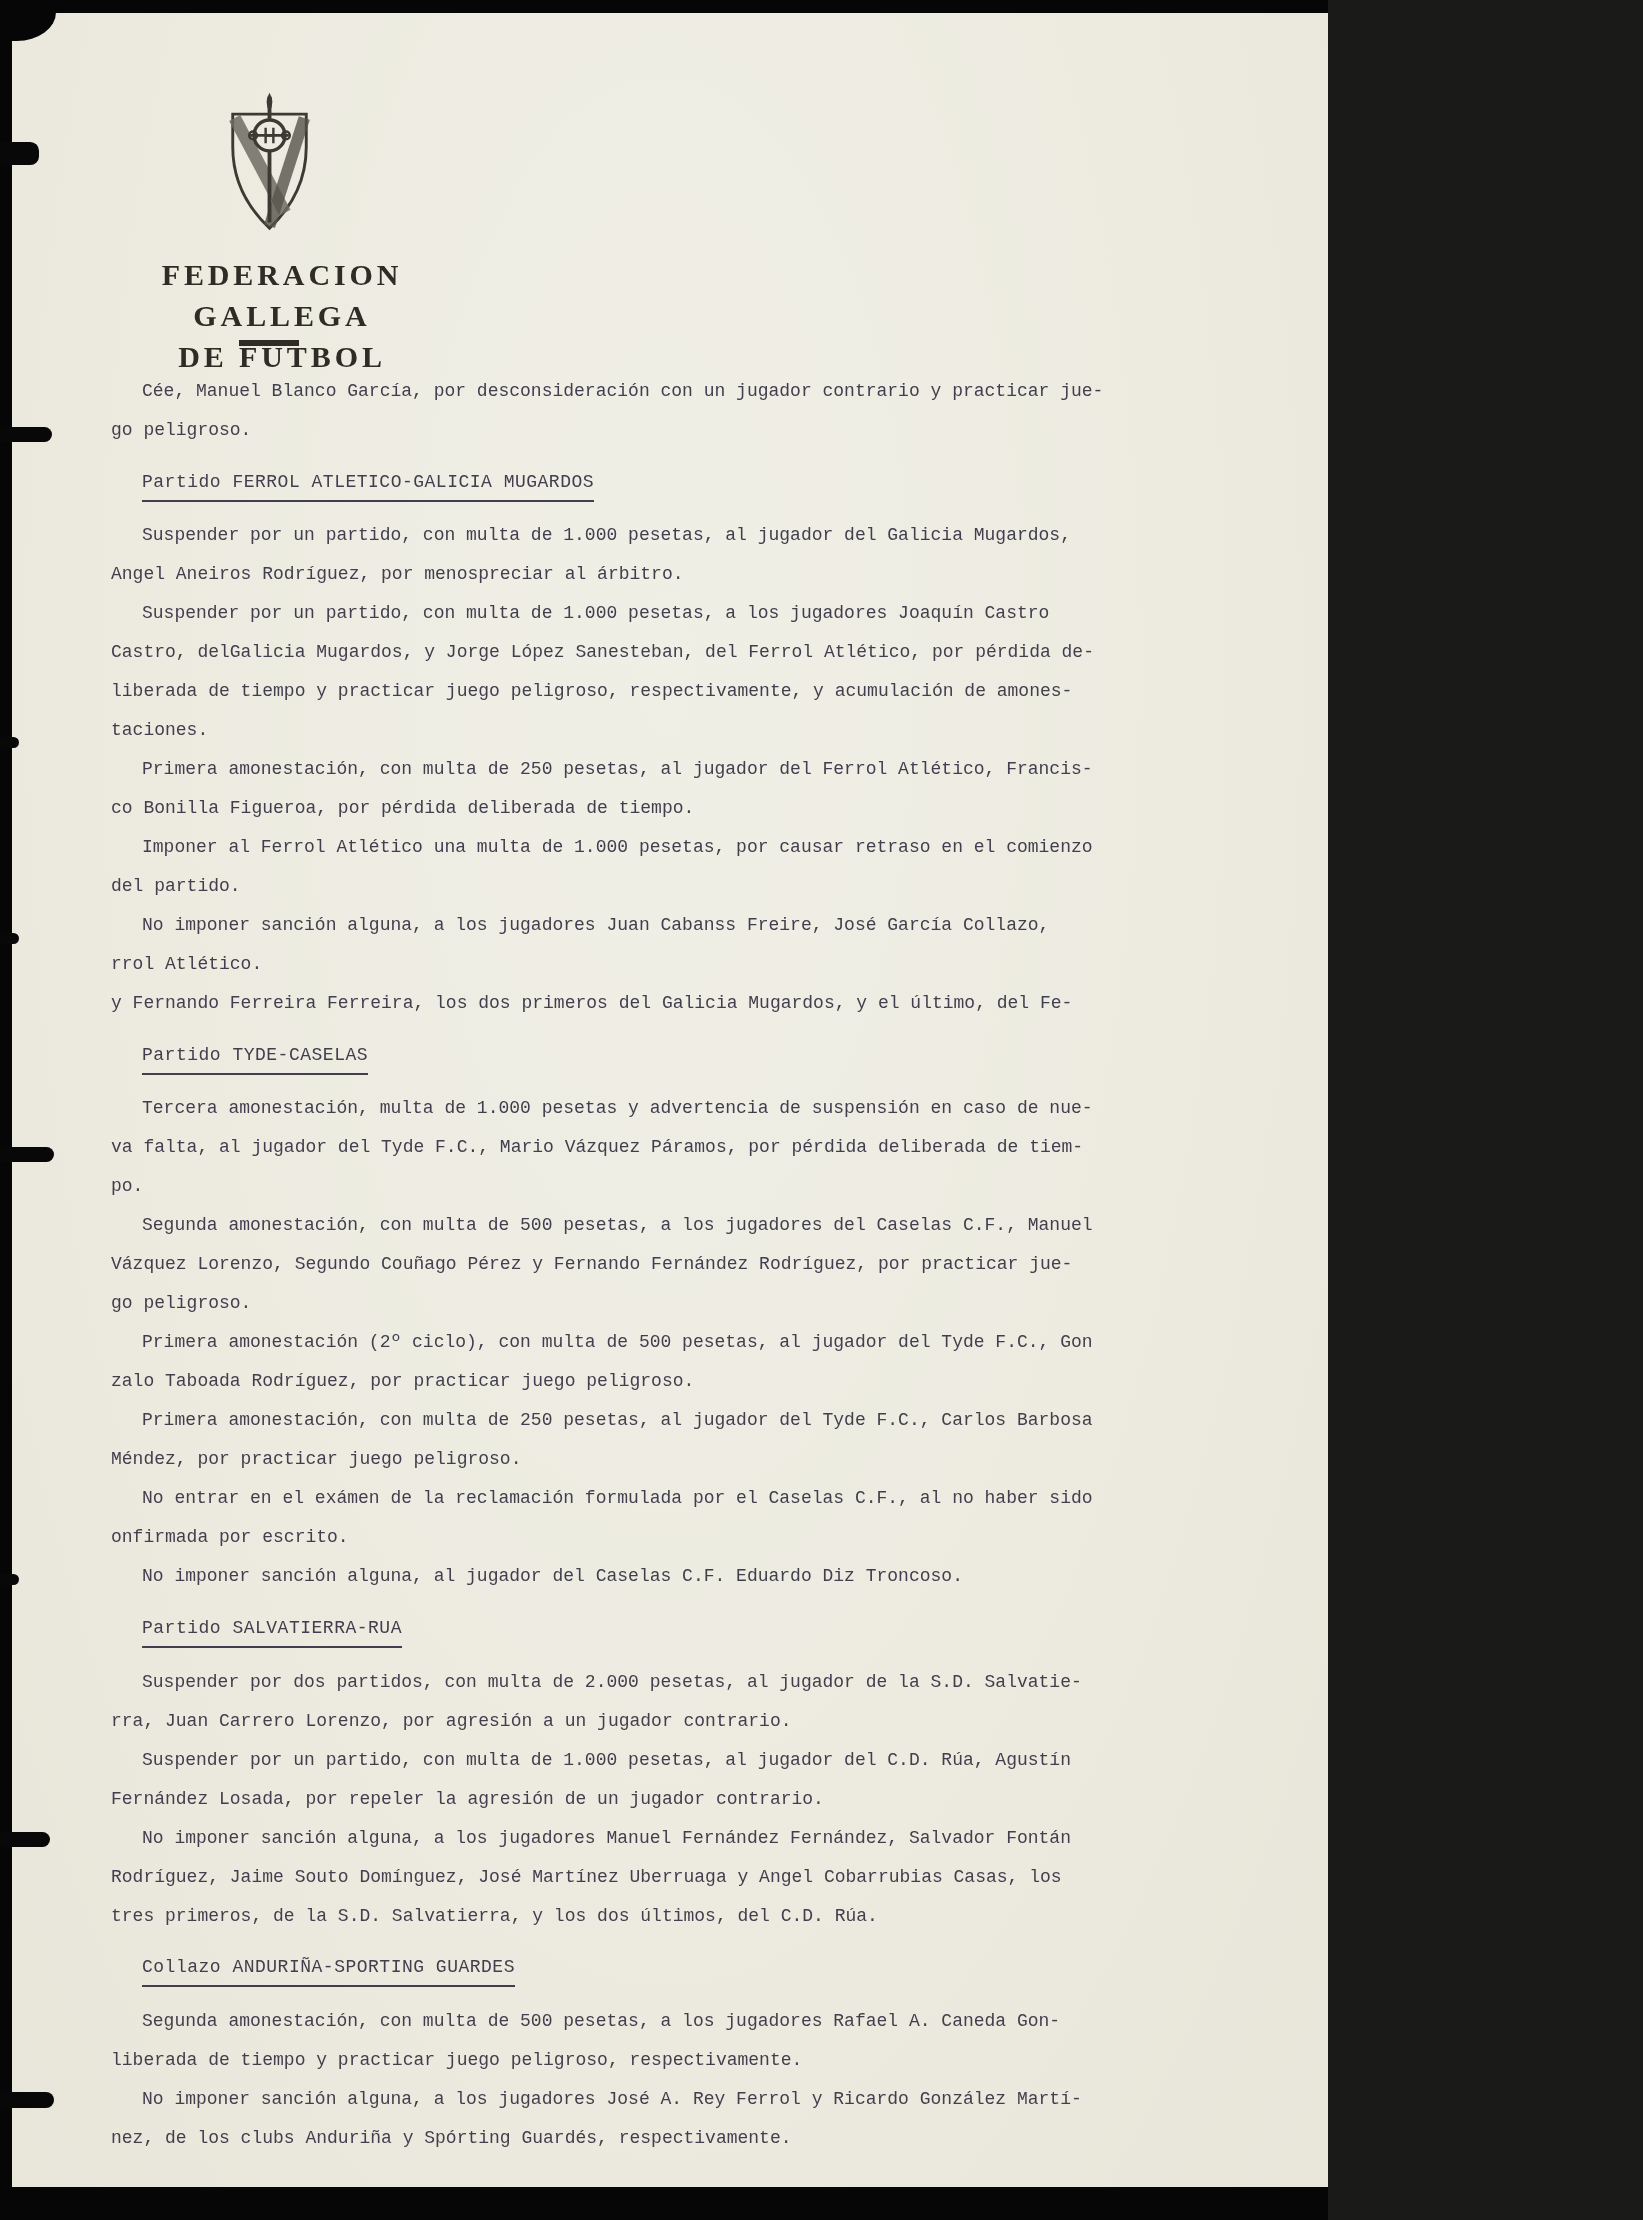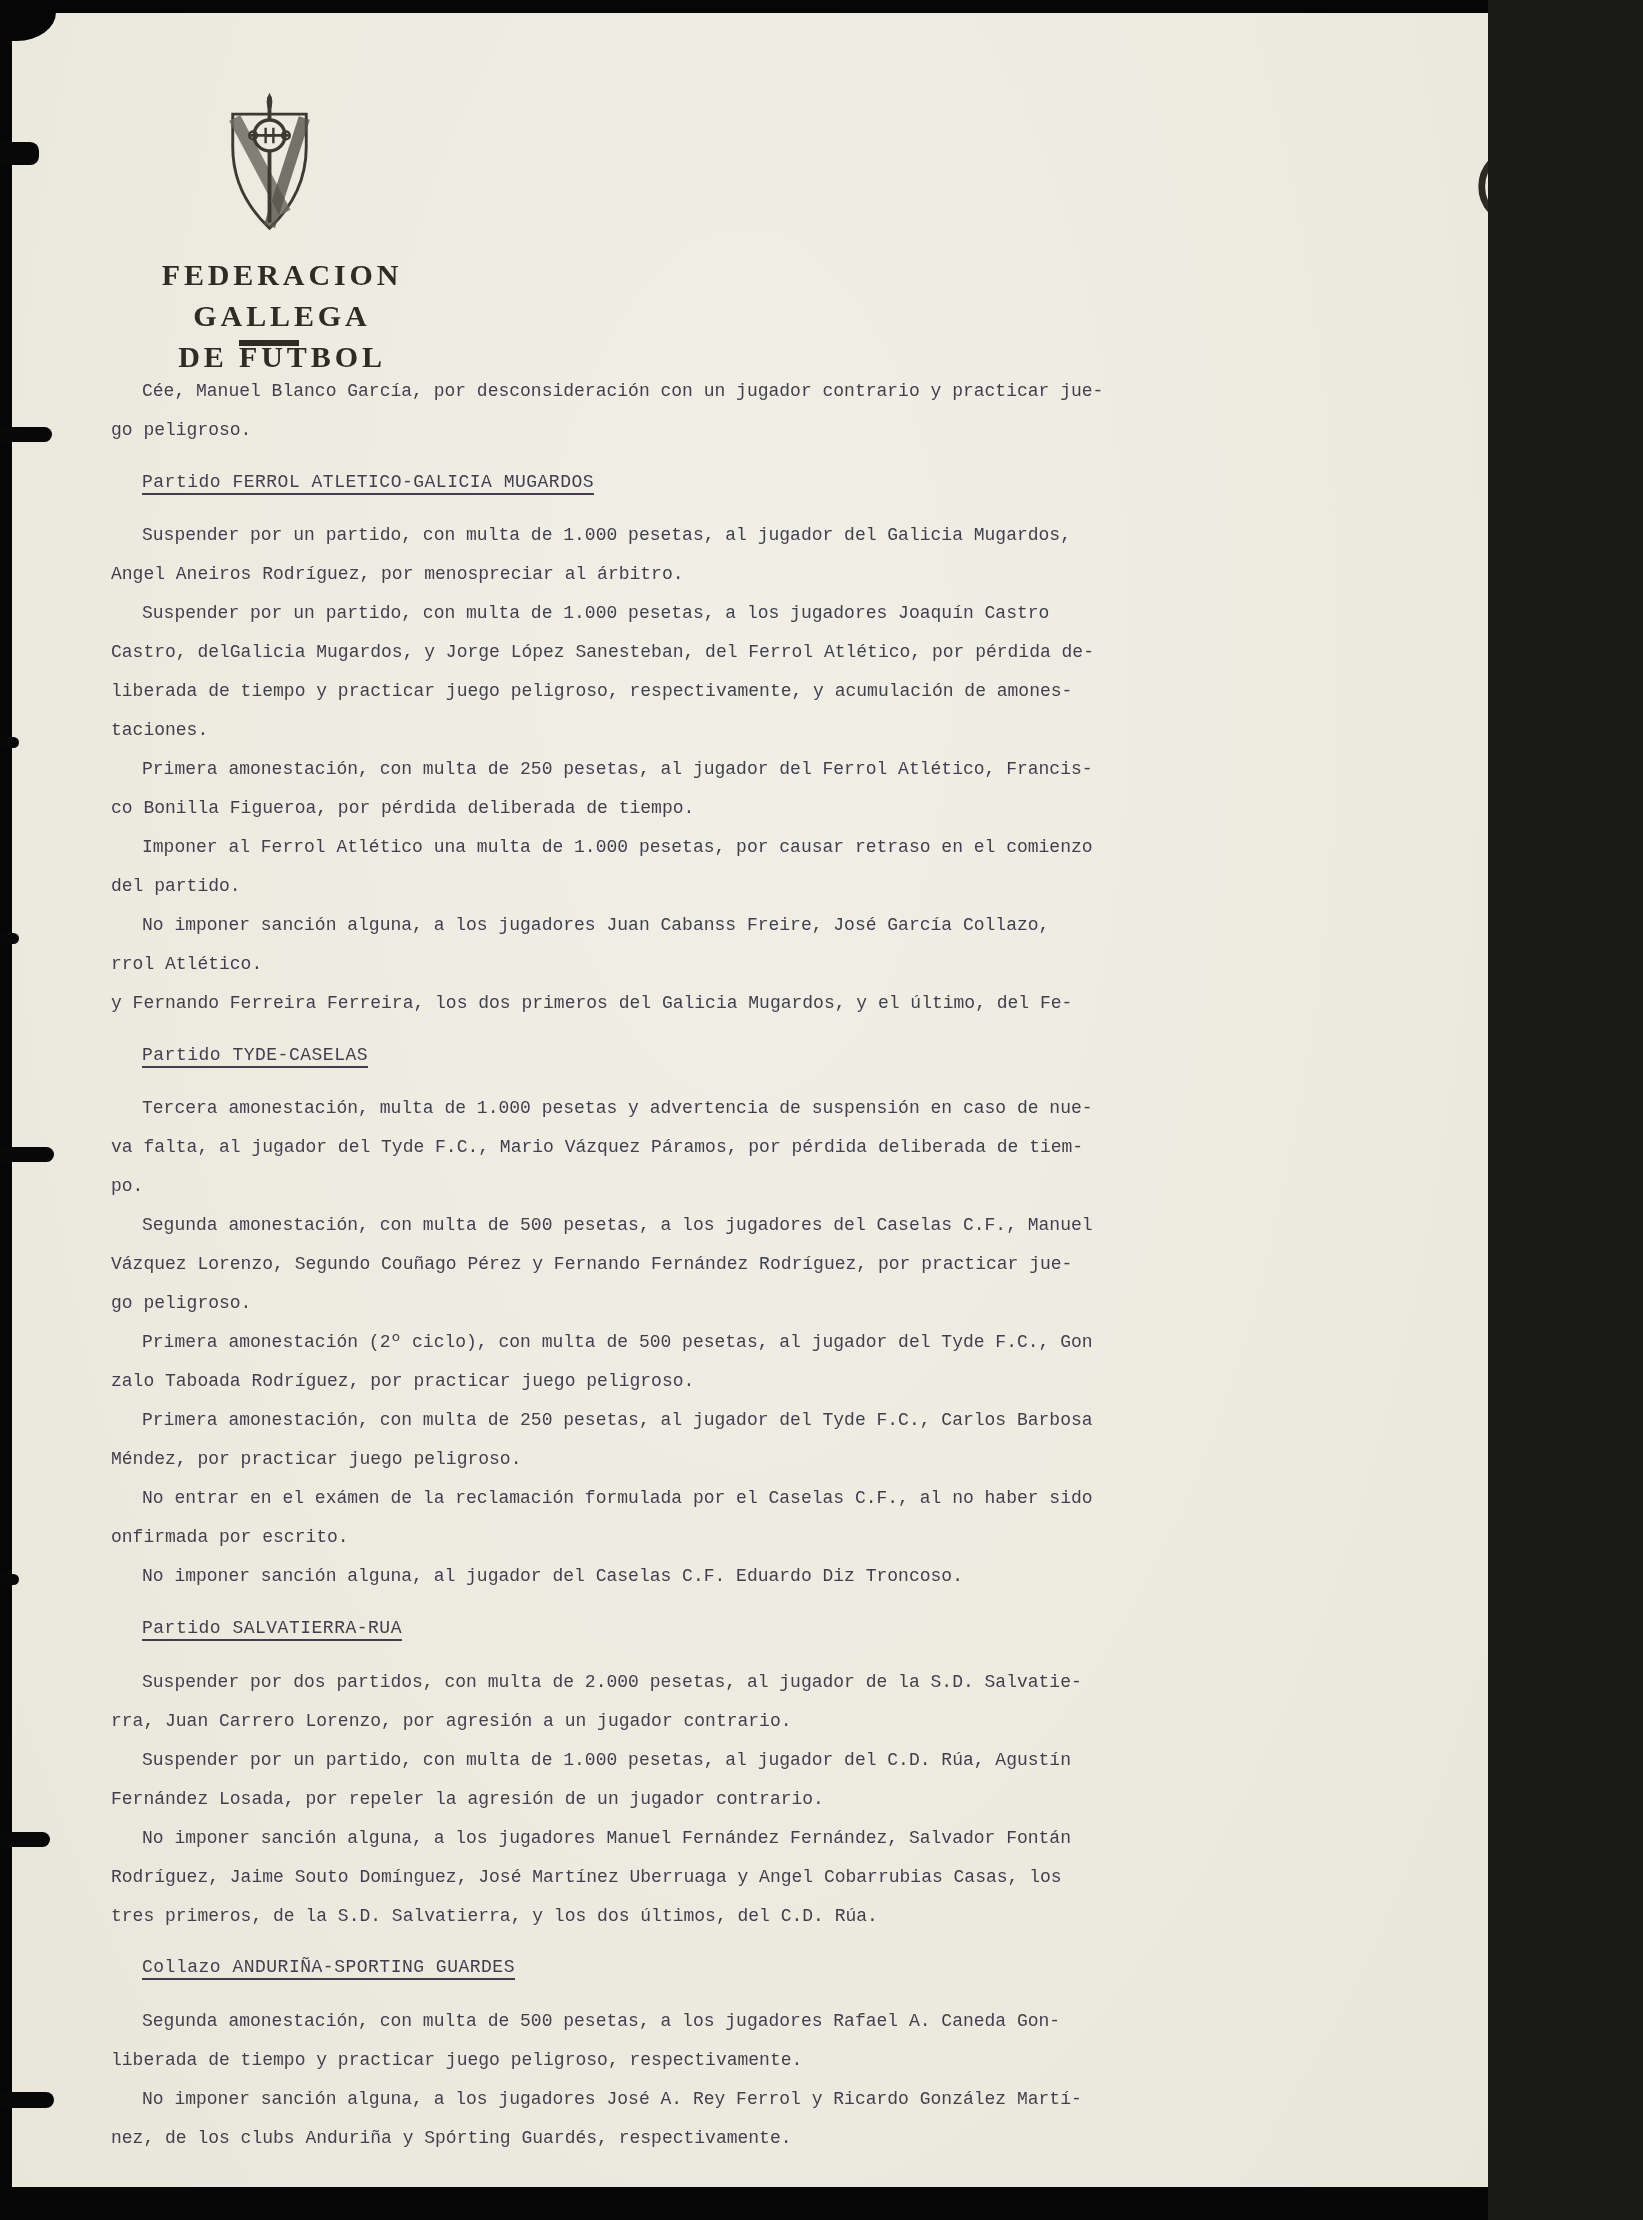--- a/index.html
+++ b/index.html
@@ -1,18 +1,18 @@
 <!DOCTYPE html>
 <html><head>
 <meta charset="utf-8">
 <style>
   html,body{margin:0;padding:0;background:#1a1a18;}
   .scan{
     position:relative;
-    width:1488px;height:2220px;
+    width:1328px;height:2220px;
     background:
       radial-gradient(ellipse at 50% 30%, #f0efe6 0%, #edebe0 55%, #e8e6d9 100%);
     overflow:hidden;
     font-family:"Liberation Mono","DejaVu Sans Mono",monospace;
     color:#3f3d4c;
   }
   
   .edge{position:absolute;background:#060606;}
   .edge-top{left:0;top:0;width:1644px;height:12.6px;}
   .edge-bottom{left:0;top:2187px;width:1644px;height:33px;}
@@ -36,21 +36,21 @@
   .doc-body{
     position:absolute;left:111px;top:372px;width:1485px;
     font-size:18px;line-height:39px;
     color:#413f4e;
   }
   .para{margin:0;}
   .line{white-space:pre;}
   .line.first{padding-left:31px;}
   .heading{margin:12.6px 0 14.6px 0;padding-left:31px;}
   .heading-text{
-    border-bottom:2.9px solid #413f4e;padding-bottom:1px;
+    border-bottom:2.9px solid #413f4e;padding-bottom:8px;
     letter-spacing:0.5px;
   }
   svg{display:block;}
 </style>
 </head>
 <body>
 
 <div class="scan">
 
   <div class="edge edge-top"></div>

